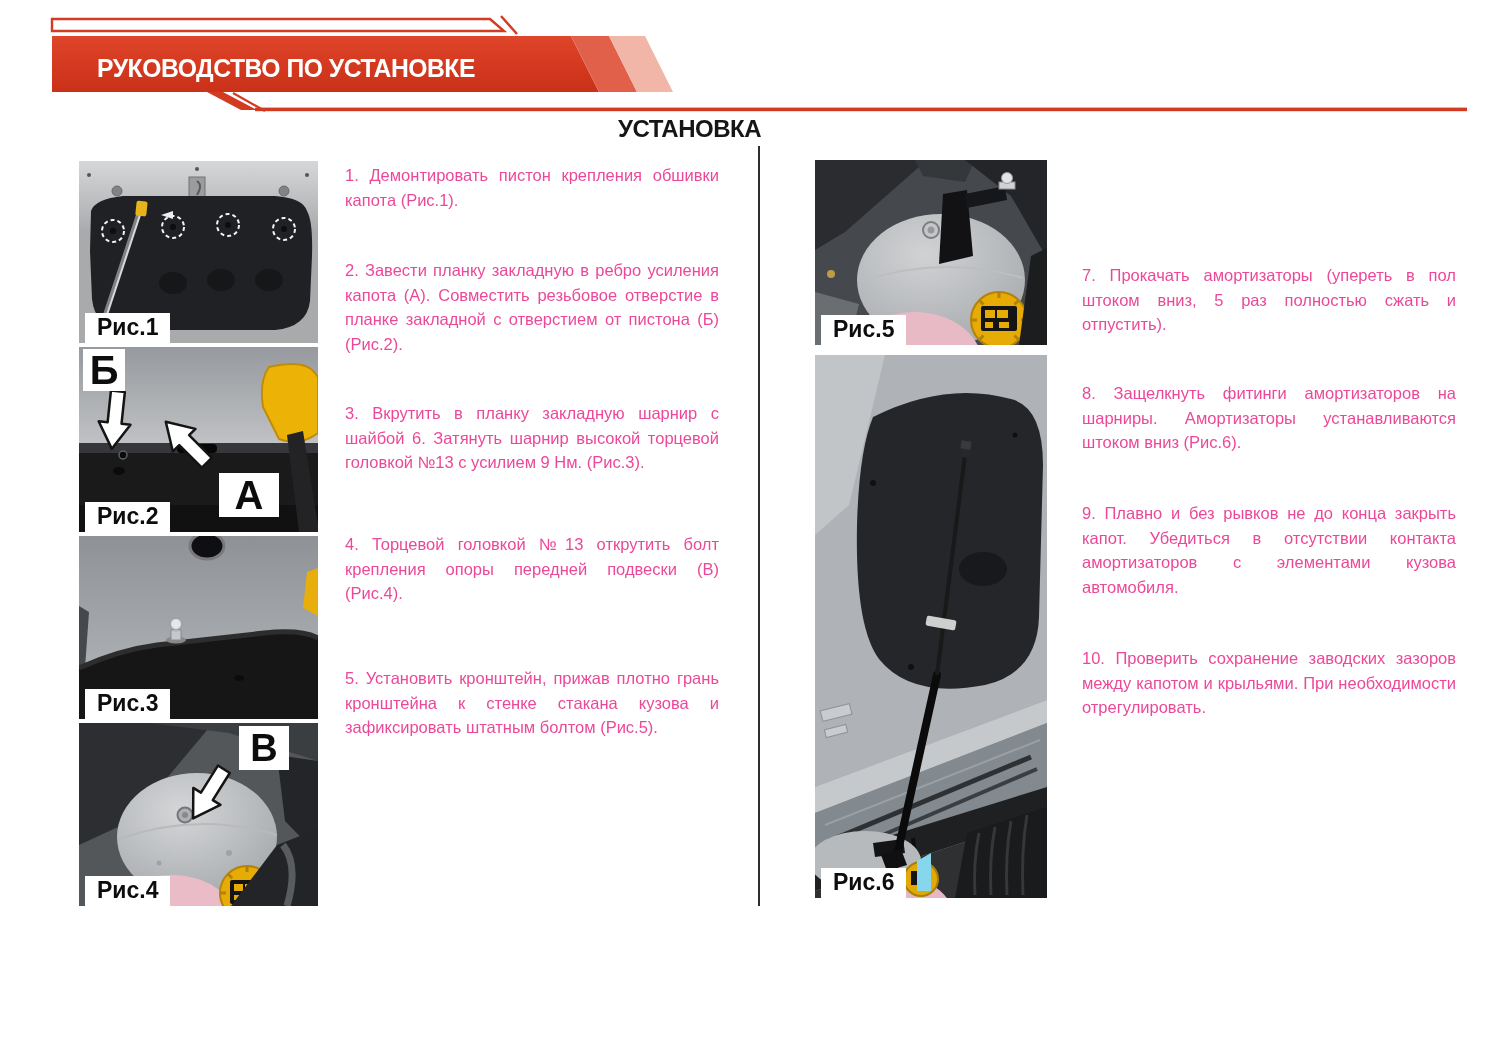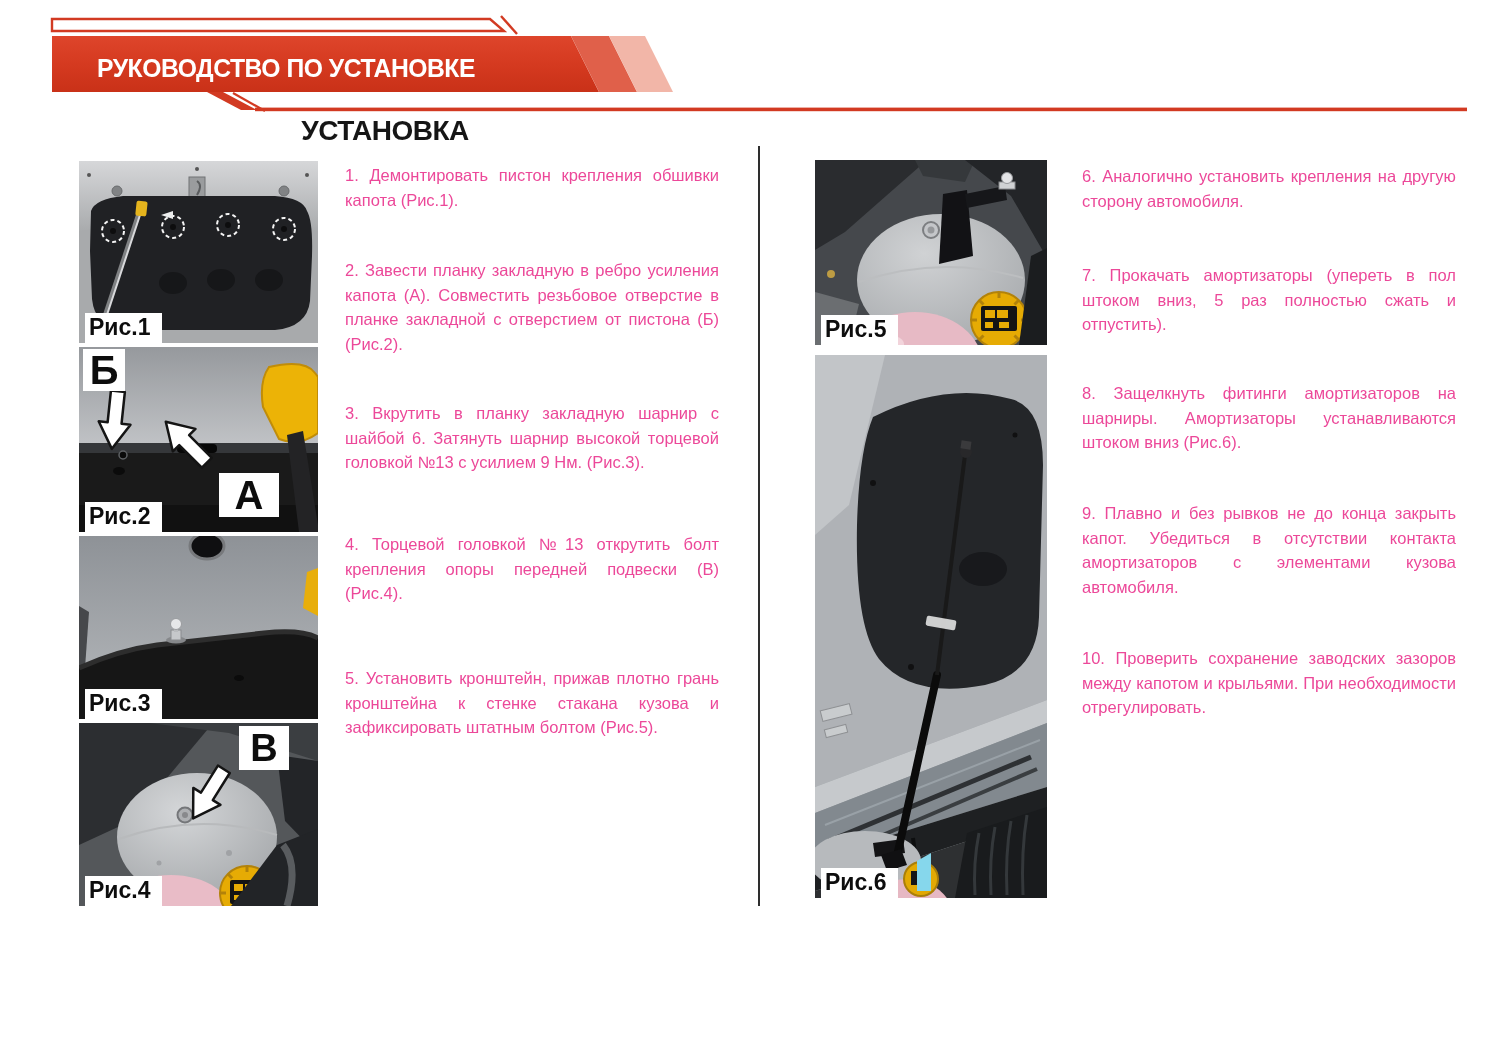--- a/index.html
+++ b/index.html
@@ -1,30 +1,30 @@
 <!DOCTYPE html>
 <html><head>
 <meta charset="utf-8">
 <style>
   html,body{margin:0;padding:0;background:#fff;}
   .page{position:relative;width:1500px;height:906px;background:#fff;overflow:hidden;
         font-family:"Liberation Sans","DejaVu Sans",sans-serif;margin-left:9px;}
   .abs{position:absolute;}
   .banner-title{left:88px;top:53px;font-size:26px;font-weight:bold;color:#fff;
         letter-spacing:-0.5px;transform:scaleX(0.95);transform-origin:left center;white-space:nowrap;}
-  .section-title{left:0;top:115px;width:752px;text-align:center;font-size:28px;font-weight:bold;
+  .section-title{left:0;top:115px;width:752px;text-align:right;font-size:24px;font-weight:bold;
         color:#161616;letter-spacing:-0.5px;}
   .divider{left:749px;top:146px;width:2px;height:821px;background:#2e2e2e;}
   .step{width:374px;font-size:16.5px;line-height:24.7px;text-align:justify;text-align-last:left;
         color:#ec4899;}
   .col-l{left:336px;} .col-r{left:1073px;}
   .fig{position:absolute;overflow:hidden;background:#888;}
   .fig svg{position:absolute;left:0;top:0;}
   .fig-label{position:absolute;left:6px;bottom:0;background:#fff;color:#0d0d0d;font-weight:bold;
-        font-size:23px;line-height:1.15;padding:1px 12px 3px 4px;white-space:nowrap;}
+        font-size:23px;line-height:1.15;padding:1px 12px 3px 12px;white-space:nowrap;}
   .marker-box{position:absolute;background:#fff;color:#0d0d0d;font-weight:bold;text-align:center;
         font-family:"Liberation Sans","DejaVu Sans",sans-serif;}
   .warning{left:791px;top:916px;width:700px;text-align:center;color:#e11b22;font-weight:bold;
         font-size:17px;line-height:19.5px;letter-spacing:-0.2px;}
   .website{left:993px;top:981px;width:300px;text-align:center;font-size:15px;font-weight:bold;
         color:#8b5cf6;letter-spacing:0.2px;}
 </style>
 </head>
 <body>
 
@@ -296,21 +296,20 @@
     </svg>
     <div class="fig-label">Рис.6</div>
   </div>
 
   <div class="abs step col-l" style="top:163px">1. Демонтировать пистон крепления обшивки капота (Рис.1).</div>
   <div class="abs step col-l" style="top:258px">2. Завести планку закладную в ребро усиления капота (А). Совместить резьбовое отверстие в планке закладной с отверстием от пистона (Б) (Рис.2).</div>
   <div class="abs step col-l" style="top:401px">3. Вкрутить в планку закладную шарнир с шайбой 6. Затянуть шарнир высокой торцевой головкой №13 с усилием 9 Нм. (Рис.3).</div>
   <div class="abs step col-l" style="top:532px">4. Торцевой головкой №13 открутить болт крепления опоры передней подвески (В) (Рис.4).</div>
   <div class="abs step col-l" style="top:666px">5. Установить кронштейн, прижав плотно грань кронштейна к стенке стакана кузова и зафиксировать штатным болтом (Рис.5).</div>
 
-  <div class="abs step col-r" style="top:164px">6. Аналогично установить крепления на другую сторону автомобиля.</div>
   <div class="abs step col-r" style="top:263px">7. Прокачать амортизаторы (упереть в пол штоком вниз, 5 раз полностью сжать и отпустить).</div>
   <div class="abs step col-r" style="top:381px">8. Защелкнуть фитинги амортизаторов на шарниры. Амортизаторы устанавливаются штоком вниз (Рис.6).</div>
   <div class="abs step col-r" style="top:501px">9. Плавно и без рывков не до конца закрыть капот. Убедиться в отсутствии контакта амортизаторов с элементами кузова автомобиля.</div>
   <div class="abs step col-r" style="top:646px">10. Проверить сохранение заводских зазоров между капотом и крыльями. При необходимости отрегулировать.</div>
 
 
   <svg class="abs" style="left:0;top:960px" width="1500" height="80" viewBox="0 0 1500 80">
     <polyline points="28,44 1262,44 1310,62 1468,62" stroke="#ecc4bb" stroke-width="1.5" fill="none"></polyline>
     <polyline points="28,40 1274,40 1322,58 1490,58" stroke="#d4705f" stroke-width="2" fill="none"></polyline>
     <polyline points="28,50 674,50 702,19 1492,19" stroke="#c93a26" stroke-width="4.5" fill="none"></polyline>

